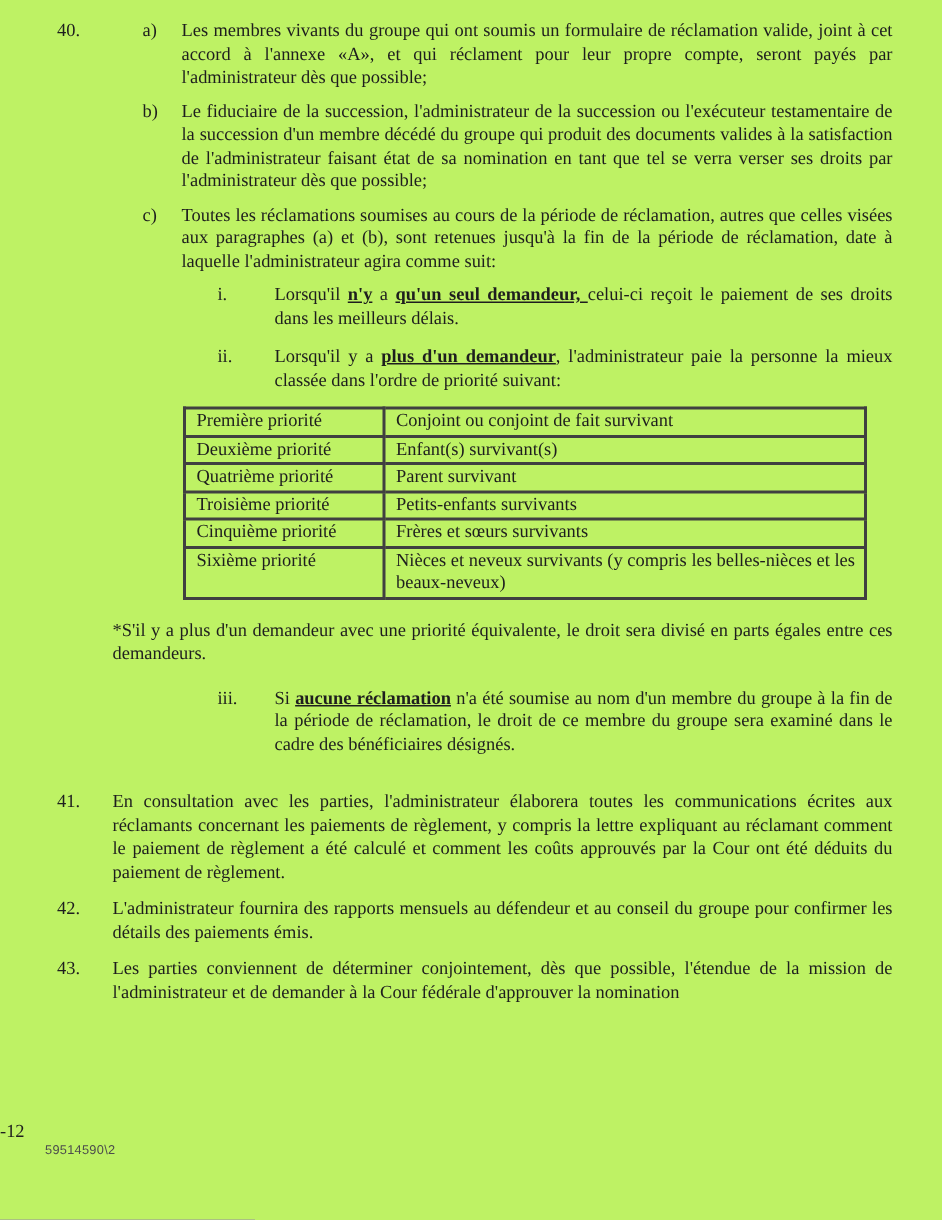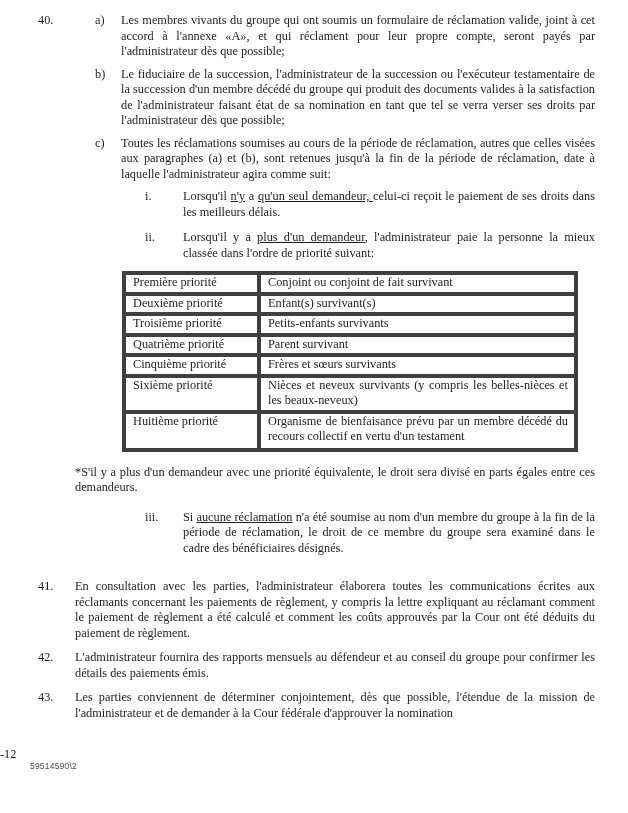--- a/index.html
+++ b/index.html
@@ -1,19 +1,19 @@
 <!DOCTYPE html>
 <html><head>
 <meta charset="utf-8">
 <style>
   html, body { margin: 0; padding: 0; background: #9a9a9a; }
   .page {
     width: 628px;
     height: 813px;
-    background: #ffffff;
+    background: #bef264;
     position: relative;
     margin: 0 auto;
     box-sizing: border-box;
     padding: 13px 33px 0 38px;
     font-family: "Liberation Serif", "DejaVu Serif", serif;
     font-size: 12.3px;
     line-height: 15.5px;
     color: #1e1e1e;
     overflow: hidden;
   }
@@ -23,30 +23,30 @@
   .ptext { text-align: justify; margin-bottom: 7px; }
 
   .abc-item { display: flex; margin-left: 20px; margin-bottom: 7px; }
   .abc-label { width: 26px; flex-shrink: 0; }
   .abc-text { flex: 1; text-align: justify; }
 
   .rom-item { display: flex; margin-left: 70px; margin-bottom: 10px; }
   .rom-label { width: 38px; flex-shrink: 0; }
   .rom-text { flex: 1; text-align: justify; }
 
-  .bu { font-weight: normal; text-decoration: underline; margin-top: 12px; }
+  .bu { font-weight: bold; text-decoration: underline; margin-top: 12px; }
 
   table.priority-table {
     border-collapse: collapse;
     margin: 4px 0 13px 47px;
     width: 456px;
     border: 2px solid #222222;
   }
   table.priority-table td {
-    border: 4px solid #404040;
+    border: 2px solid #404040;
     vertical-align: top;
     padding: 0 6px 1px 7px;
   }
   table.priority-table td.col-priority { width: 118px; }
   table.priority-table tr.tall td { padding-bottom: 14px; }
   table.priority-table tr.tall2 td { padding-bottom: 3px; }
 
   .footnote { margin-bottom: 14px; text-align: justify; }
 
   .page-number {
@@ -104,38 +104,34 @@
         <tbody>
           <tr>
             <td class="col-priority">Première priorité</td>
             <td>Conjoint ou conjoint de fait survivant</td>
           </tr>
           <tr>
             <td class="col-priority">Deuxième priorité</td>
             <td>Enfant(s) survivant(s)</td>
           </tr>
           <tr>
+            <td class="col-priority">Quatrième priorité</td>
+            <td>Parent survivant</td>
+          </tr>
+          <tr>
             <td class="col-priority">Troisième priorité</td>
             <td>Petits-enfants survivants</td>
-          </tr>
-          <tr>
-            <td class="col-priority">Quatrième priorité</td>
-            <td>Parent survivant</td>
           </tr>
           <tr>
             <td class="col-priority">Cinquième priorité</td>
             <td>Frères et sœurs survivants</td>
           </tr>
           <tr>
             <td class="col-priority">Sixième priorité</td>
             <td>Nièces et neveux survivants (y compris les belles-nièces et les beaux-neveux)</td>
-          </tr>
-          <tr class="tall2">
-            <td class="col-priority">Huitième priorité</td>
-            <td>Organisme de bienfaisance prévu par un membre décédé du recours collectif en vertu d'un testament</td>
           </tr>
         </tbody>
       </table>
 
       <div class="footnote">*S'il y a plus d'un demandeur avec une priorité équivalente, le droit sera divisé en parts égales entre ces demandeurs.</div>
 
       <div class="rom-item" style="margin-bottom:14px;">
         <div class="rom-label">iii.</div>
         <div class="rom-text"><span>Si </span><span class="bu">aucune réclamation</span><span> n'a été soumise au nom d'un membre du groupe à la fin de la période de réclamation, le droit de ce membre du groupe sera examiné dans le cadre des bénéficiaires désignés.</span></div>
       </div>

